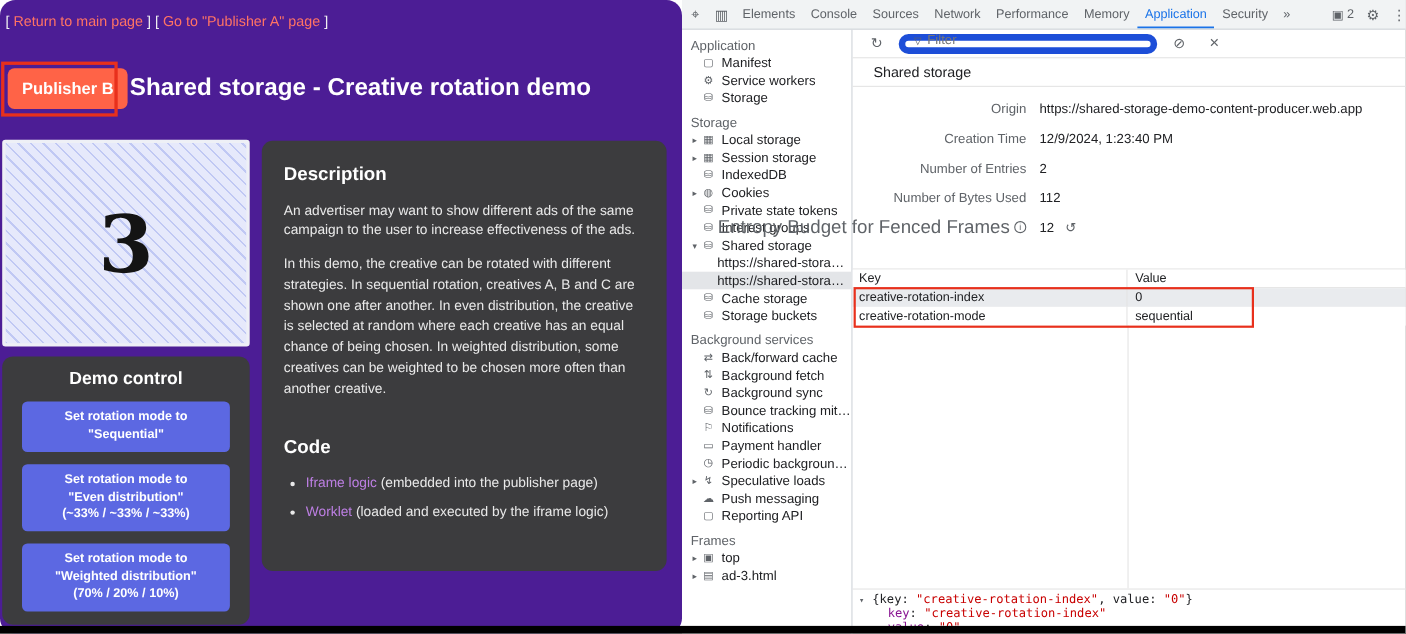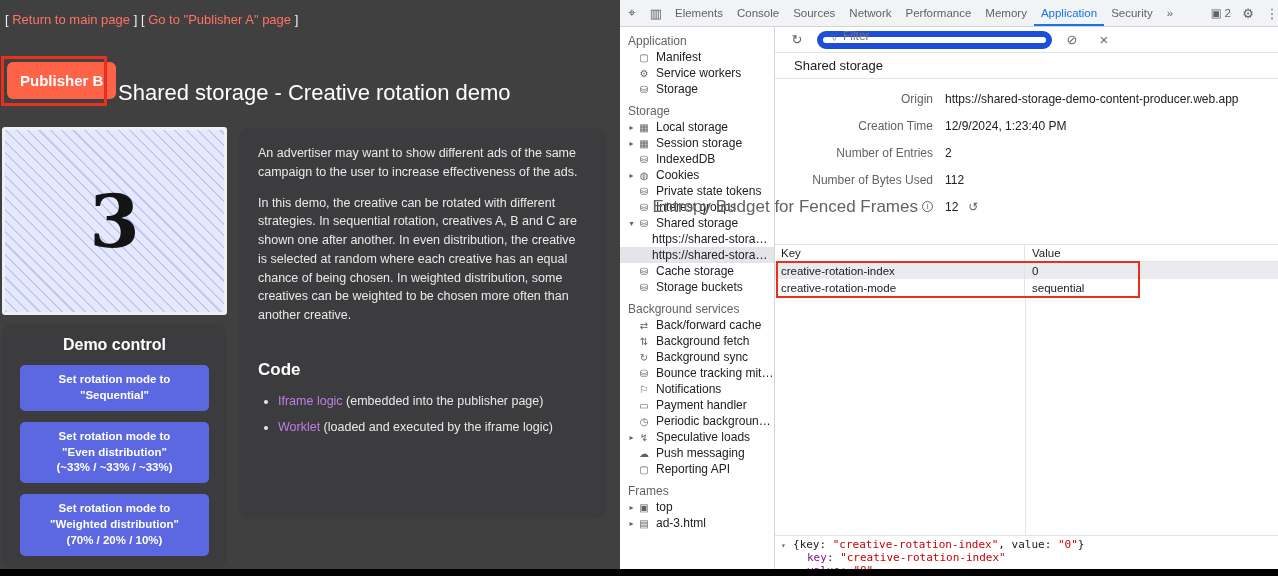--- a/index.html
+++ b/index.html
@@ -1,27 +1,27 @@
 <!DOCTYPE html>
 <html><head>
 <meta charset="utf-8">
 <style>
   * { margin:0; padding:0; box-sizing:border-box; }
   html,body { background:#000; }
   .screen { position:relative; width:1278px; height:576px; overflow:hidden; background:#fff;
             font-family:"Liberation Sans", sans-serif; }
 
   
-  .page { position:absolute; left:0; top:0; width:620px; height:576px; background:#404040; color:#fff; }
+  .page { position:absolute; left:0; top:0; width:620px; height:576px; background:#4c1d95; color:#fff;border-radius:14px; }
   .page-links { position:absolute; left:5px; top:12px; font-size:13px; color:#f1f1f1; }
   .plink { color:#ff7364; text-decoration:none; cursor:pointer; }
   .pub-annotation { position:absolute; left:1px; top:56px; width:106px; height:50px; border:3px solid #e8301c; z-index:3; }
   .pub-btn { position:absolute; left:7px; top:62px; background:#ff6347; color:#fff; font-weight:bold;
              font-size:15px; padding:10px 13px; border:none; border-radius:6px; font-family:inherit; cursor:pointer; }
-  .page-title { position:absolute; left:118px; top:80px; font-size:22px; font-weight:normal; white-space:nowrap; }
+  .page-title { position:absolute; left:118px; top:66px; font-size:22px; font-weight:bold; white-space:nowrap; }
   .creative { position:absolute; left:2px; top:127px; width:225px; height:188px; border:3px solid #eef0f6; border-radius:3px;
               background-color:#e6e9fb;
               background-image:repeating-linear-gradient(45deg, rgba(104,124,226,0.30) 0 1.5px, transparent 1.5px 8px);
               display:flex; align-items:center; justify-content:center; }
   .cnum { font-family:"DejaVu Serif", serif; font-size:72px; font-weight:bold; color:#141414; }
   .demo { position:absolute; left:2px; top:324px; width:225px; height:244px; background:#3c3c3e; border-radius:10px;
           text-align:center; padding-top:12px; }
   .demo-h { font-size:16px; font-weight:bold; color:#fff; }
   .demo-btn { display:block; width:189px; margin:11px auto 0; background:#5c68e2; color:#fff; font-weight:bold;
               font-size:11.5px; line-height:1.38; border:none; border-radius:5px; padding:7px 6px;
@@ -141,20 +141,21 @@
         <span>(~33% / ~33% / ~33%)</span>
       </button>
       <button class="demo-btn">
         <span>Set rotation mode to</span>
         <span>"Weighted distribution"</span>
         <span>(70% / 20% / 10%)</span>
       </button>
     </div>
 
     <div class="desc">
+      <div class="desc-h">Description</div>
       <p>An advertiser may want to show different ads of the same campaign to the user to increase effectiveness of the ads.</p>
       <p>In this demo, the creative can be rotated with different strategies. In sequential rotation, creatives A, B and C are shown one after another. In even distribution, the creative is selected at random where each creative has an equal chance of being chosen. In weighted distribution, some creatives can be weighted to be chosen more often than another creative.</p>
       <div class="desc-h code-h">Code</div>
       <ul>
         <li><a class="codelink">Iframe logic</a><span> (embedded into the publisher page)</span></li>
         <li><a class="codelink">Worklet</a><span> (loaded and executed by the iframe logic)</span></li>
       </ul>
     </div>
   </div>
 

